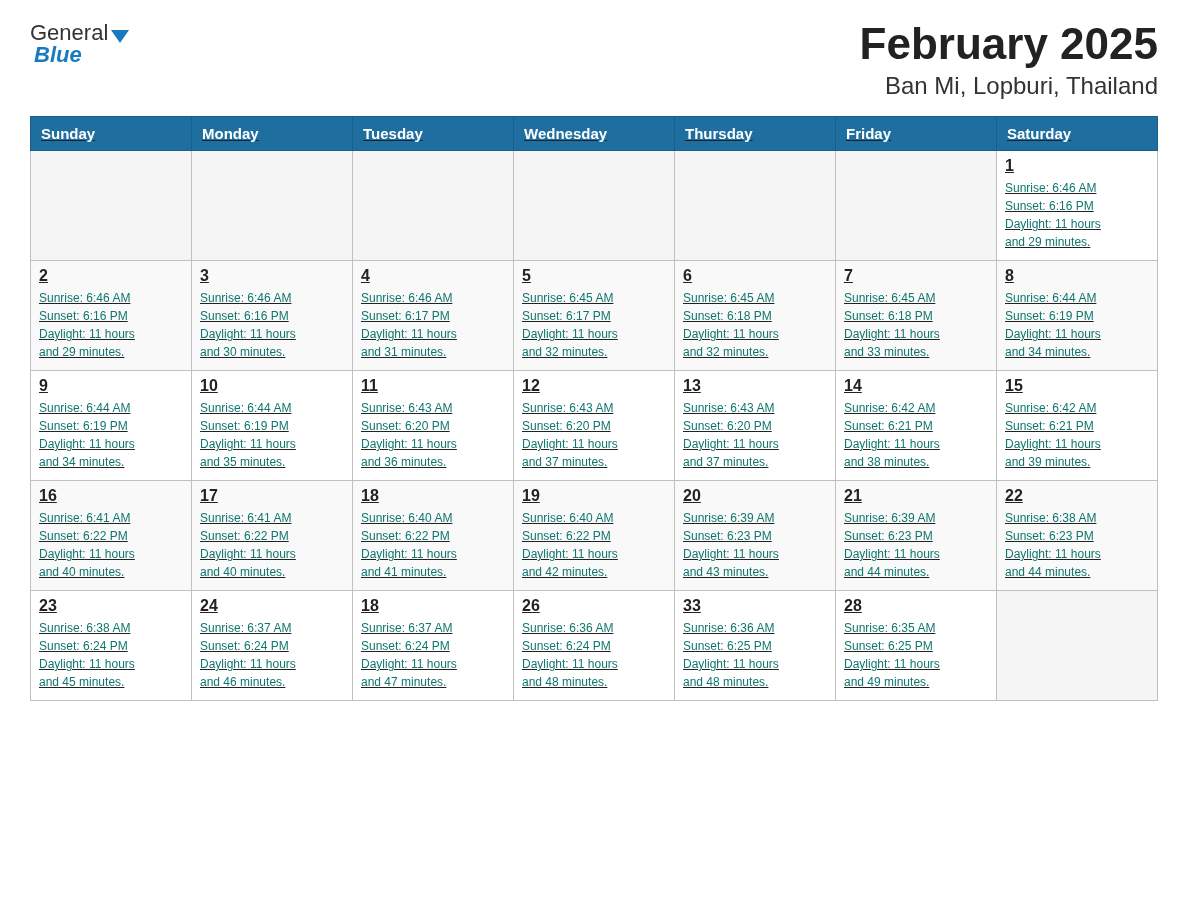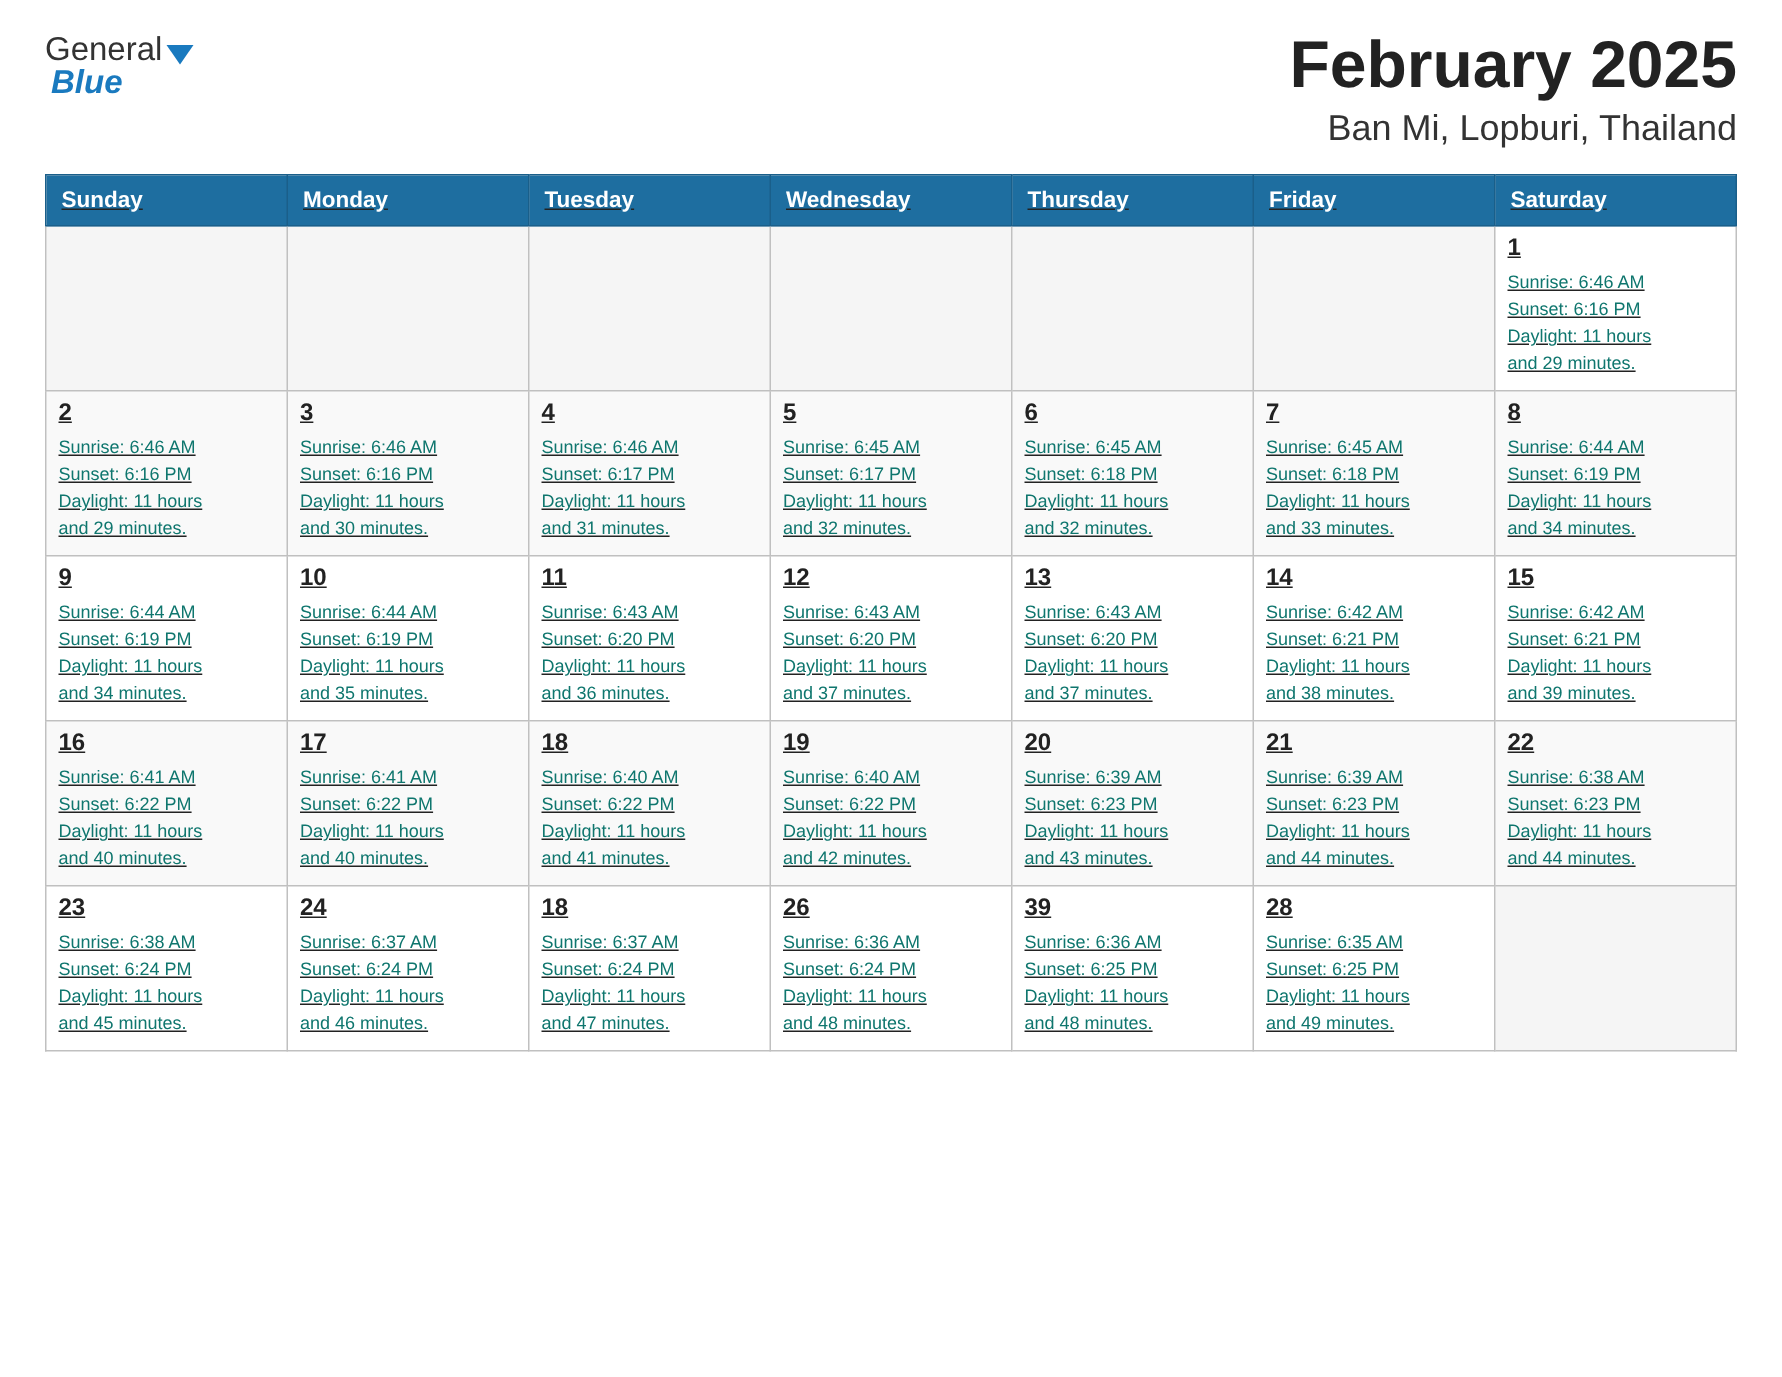--- a/index.html
+++ b/index.html
@@ -310,21 +310,21 @@
 and 47 minutes.</div>
         </td>
         <td>
           <span class="day-number">26</span>
           <div class="day-info" style="white-space: pre-line;">Sunrise: 6:36 AM
 Sunset: 6:24 PM
 Daylight: 11 hours
 and 48 minutes.</div>
         </td>
         <td>
-          <span class="day-number">39</span>
+          <span class="day-number">33</span>
           <div class="day-info" style="white-space: pre-line;">Sunrise: 6:36 AM
 Sunset: 6:25 PM
 Daylight: 11 hours
 and 48 minutes.</div>
         </td>
         <td>
           <span class="day-number">28</span>
           <div class="day-info" style="white-space: pre-line;">Sunrise: 6:35 AM
 Sunset: 6:25 PM
 Daylight: 11 hours

